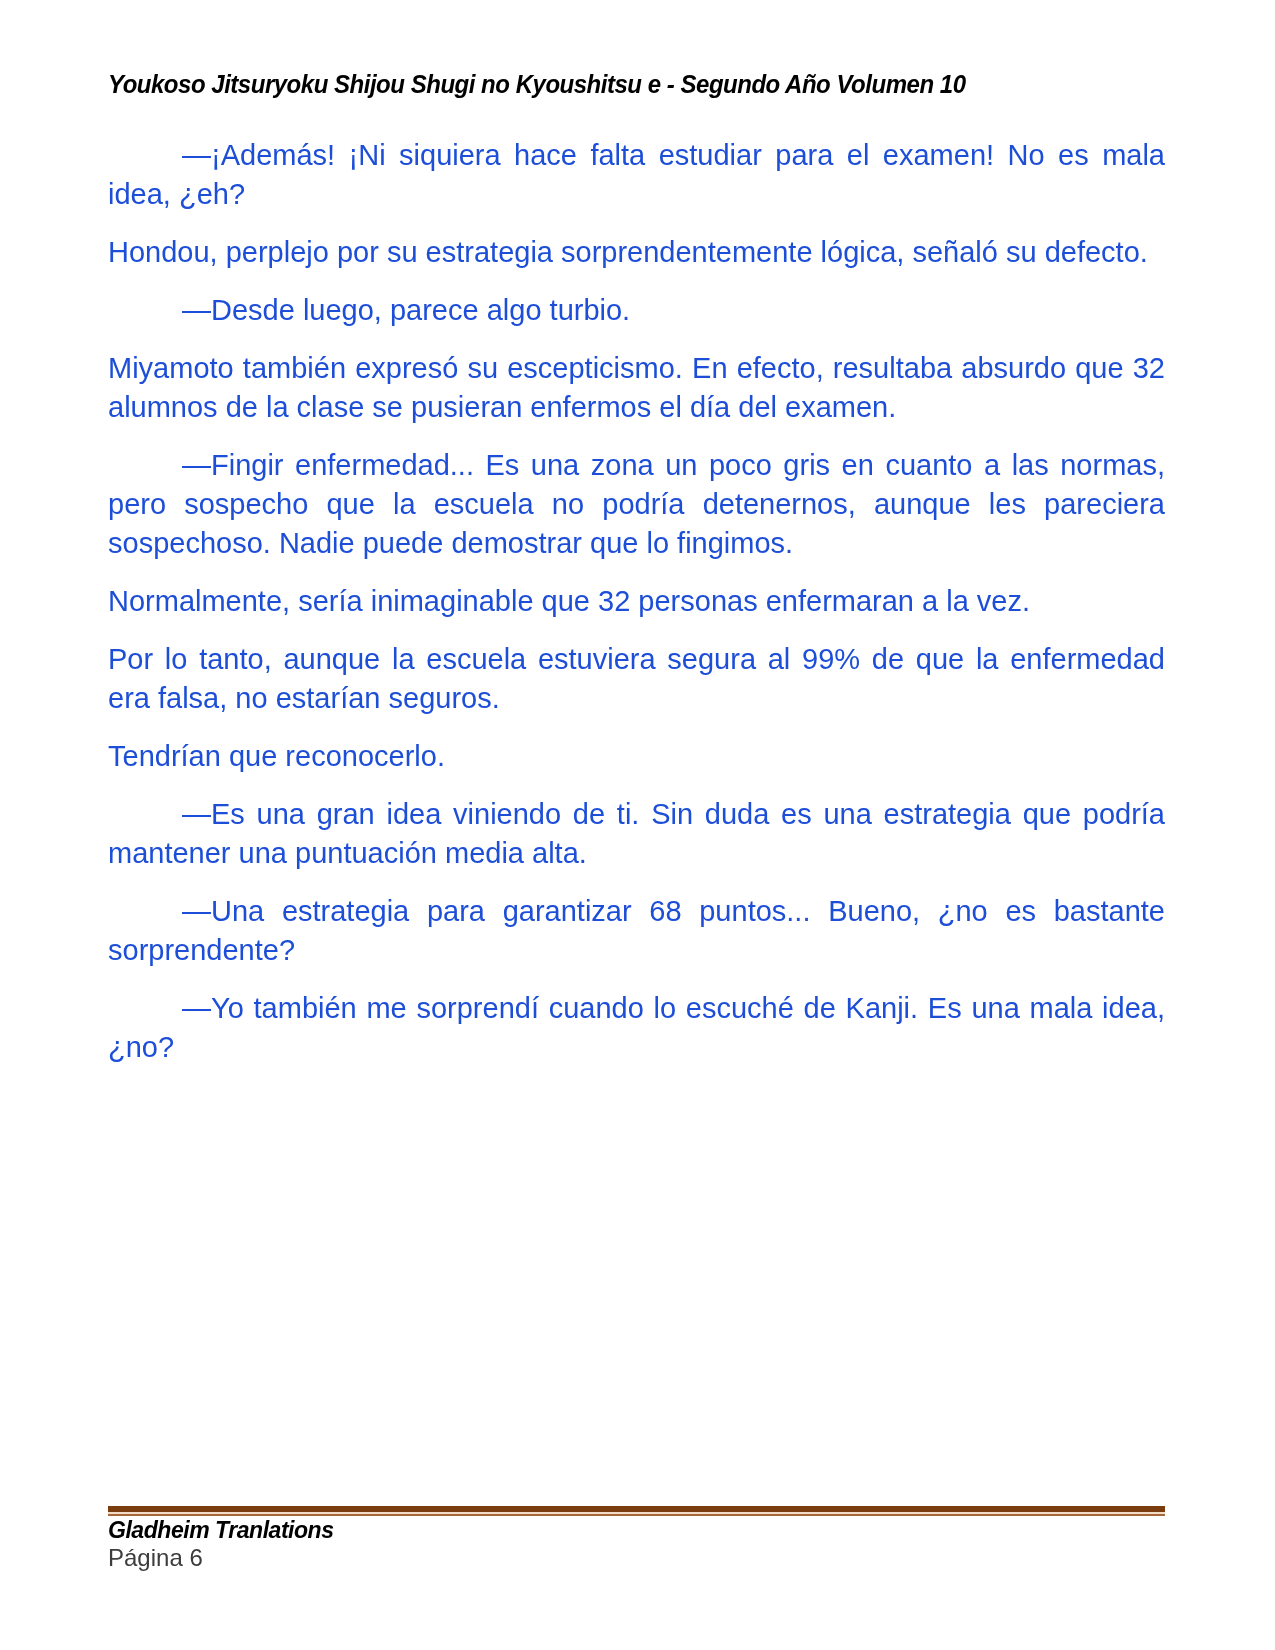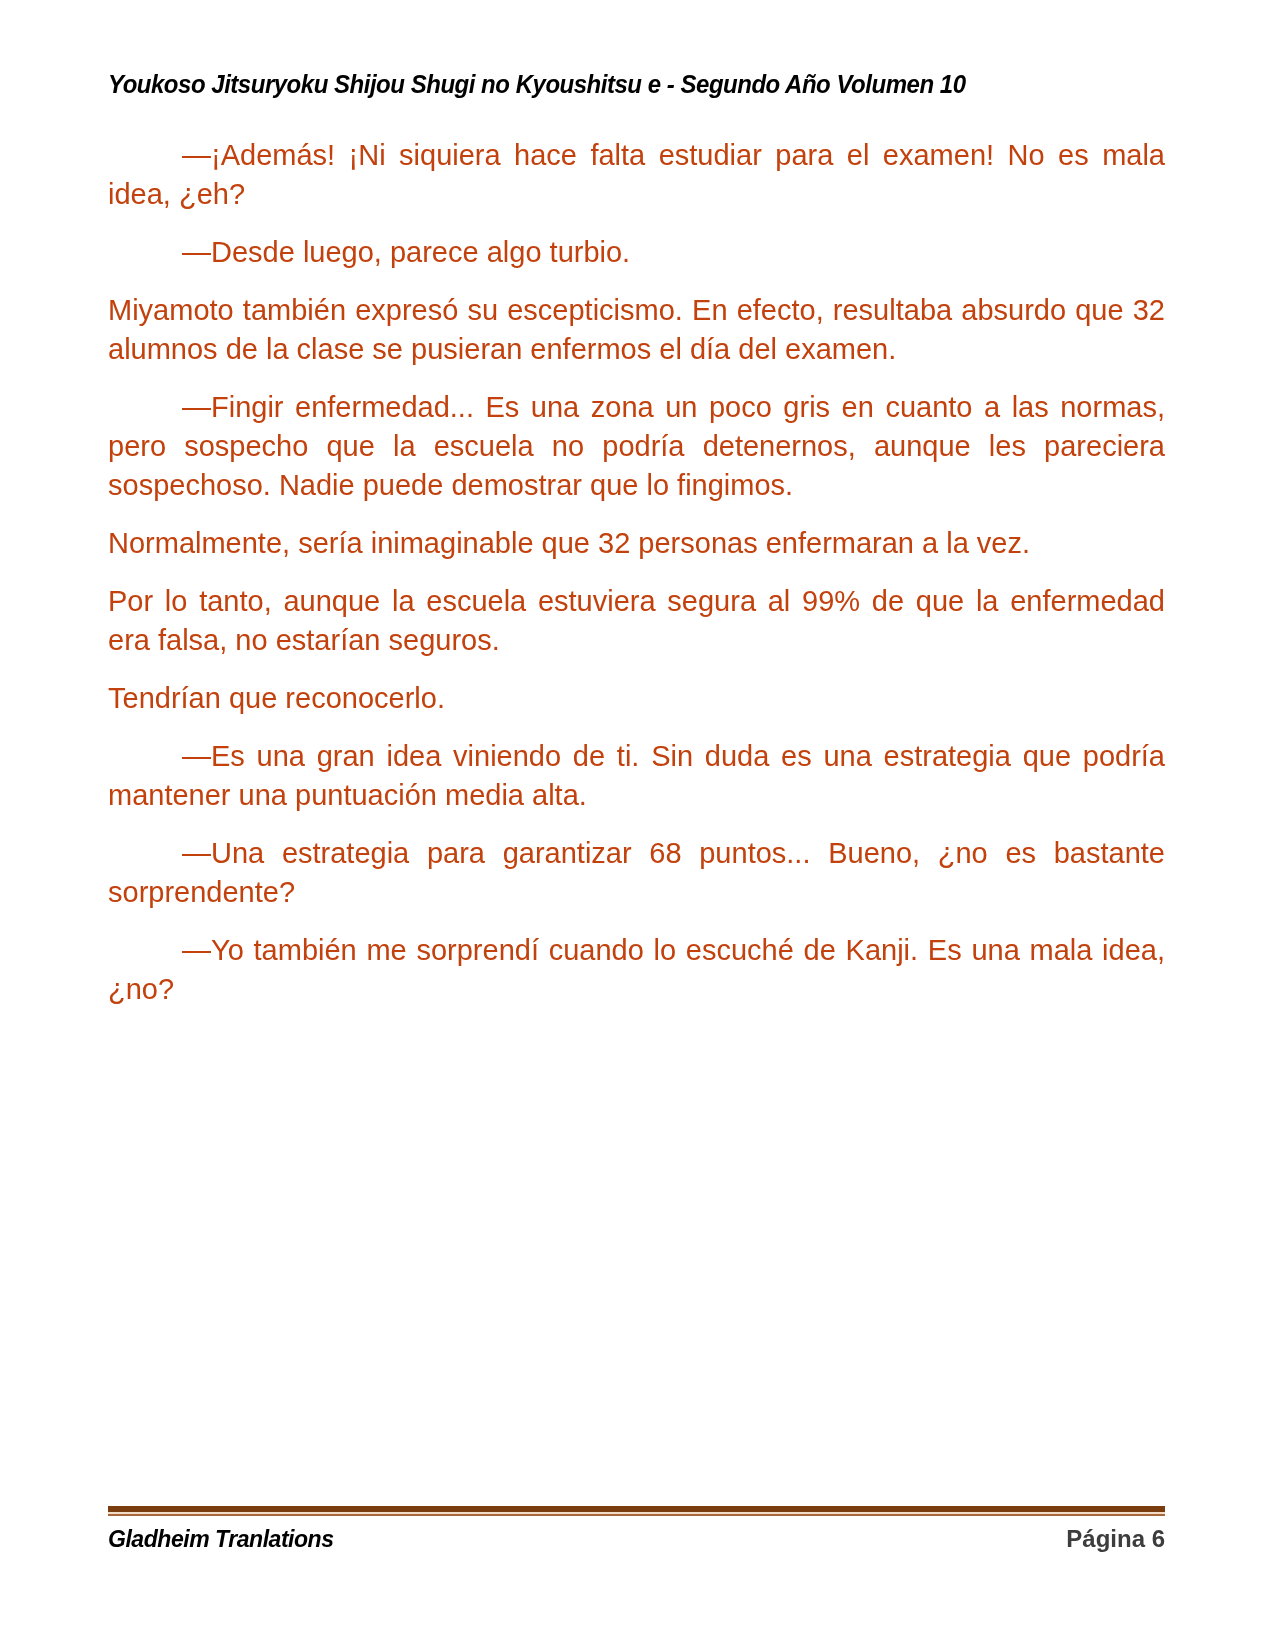--- a/index.html
+++ b/index.html
@@ -37,21 +37,21 @@
     position: absolute;
     top: 136px;
     left: 108px;
     width: 1057px;
     text-align: justify;
   }
   .content p.para {
     margin: 0 0 19px 0;
     font-size: 29px;
     line-height: 39px;
-    color: #c2410c;
+    color: #1d4ed8;
   }
   .content p.para.indent {
     text-indent: 74px;
   }
   .footer {
     position: absolute;
     left: 108px;
     right: 110px;
     top: 1506px;
   }
@@ -61,53 +61,54 @@
   }
   .footer-rule .rule-gap {
     height: 2px;
     background: #f3ddc8;
   }
   .footer-rule .rule-thin {
     height: 2px;
     background: #a8683a;
   }
   .footer-row {
-    margin-top: 9px;
     display: flex;
     justify-content: space-between;
     align-items: baseline;
+    flex-direction: column;
   }
   .footer-brand {
     font-family: "Liberation Sans", sans-serif;
     font-weight: 700;
     font-style: italic;
     font-size: 24px;
     letter-spacing: -0.5px;
     transform: scaleX(0.96);
     transform-origin: left center;
     color: #000000;
   }
   .footer-page {
     font-family: "Liberation Sans", sans-serif;
-    font-weight: 700;
+    font-weight: 400;
     font-size: 24px;
     color: #3d3d3d;
   }
 </style>
 </head>
 <body>
 
 <div class="page">
 
   <div class="header">
     <div class="header-title">Youkoso Jitsuryoku Shijou Shugi no Kyoushitsu e - Segundo Año Volumen 10</div>
   </div>
 
   <div class="content">
     <p class="para indent">—¡Además! ¡Ni siquiera hace falta estudiar para el examen! No es mala idea, ¿eh?</p>
+    <p class="para">Hondou, perplejo por su estrategia sorprendentemente lógica, señaló su defecto.</p>
     <p class="para indent">—Desde luego, parece algo turbio.</p>
     <p class="para">Miyamoto también expresó su escepticismo. En efecto, resultaba absurdo que 32 alumnos de la clase se pusieran enfermos el día del examen.</p>
     <p class="para indent">—Fingir enfermedad... Es una zona un poco gris en cuanto a las normas, pero sospecho que la escuela no podría detenernos, aunque les pareciera sospechoso. Nadie puede demostrar que lo fingimos.</p>
     <p class="para">Normalmente, sería inimaginable que 32 personas enfermaran a la vez.</p>
     <p class="para">Por lo tanto, aunque la escuela estuviera segura al 99% de que la enfermedad era falsa, no estarían seguros.</p>
     <p class="para">Tendrían que reconocerlo.</p>
     <p class="para indent">—Es una gran idea viniendo de ti. Sin duda es una estrategia que podría mantener una puntuación media alta.</p>
     <p class="para indent">—Una estrategia para garantizar 68 puntos... Bueno, ¿no es bastante sorprendente?</p>
     <p class="para indent">—Yo también me sorprendí cuando lo escuché de Kanji. Es una mala idea, ¿no?</p>
   </div>

